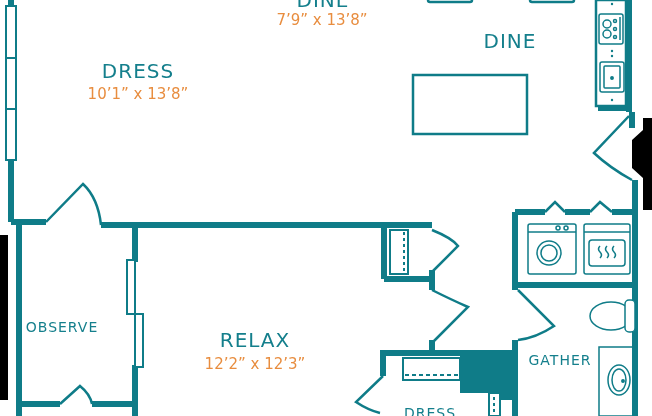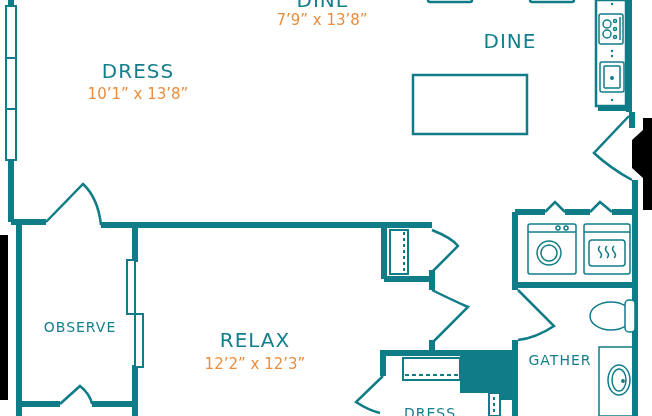--- a/index.html
+++ b/index.html
@@ -145,20 +145,20 @@
 </svg>
 
 <div class="room-label lg" style="left:323px; top:-12px;">DINE</div>
 <div class="room-dim" style="left:322px; top:11px;">7’9” x 13’8”</div>
 
 <div class="room-label lg" style="left:510px; top:29px;">DINE</div>
 
 <div class="room-label lg" style="left:138px; top:59px;">DRESS</div>
 <div class="room-dim" style="left:138px; top:85px;">10’1” x 13’8”</div>
 
-<div class="room-label sm" style="left:80px; top:319px;">OBSERVE</div>
+<div class="room-label sm" style="left:62px; top:319px;">OBSERVE</div>
 
 <div class="room-label lg" style="left:255px; top:328px;">RELAX</div>
 <div class="room-dim" style="left:255px; top:355px;">12’2” x 12’3”</div>
 
 <div class="room-label sm" style="left:560px; top:352px;">GATHER</div>
 
 <div class="room-label sm" style="left:430px; top:405px;">DRESS</div>
 
 </body></html>

